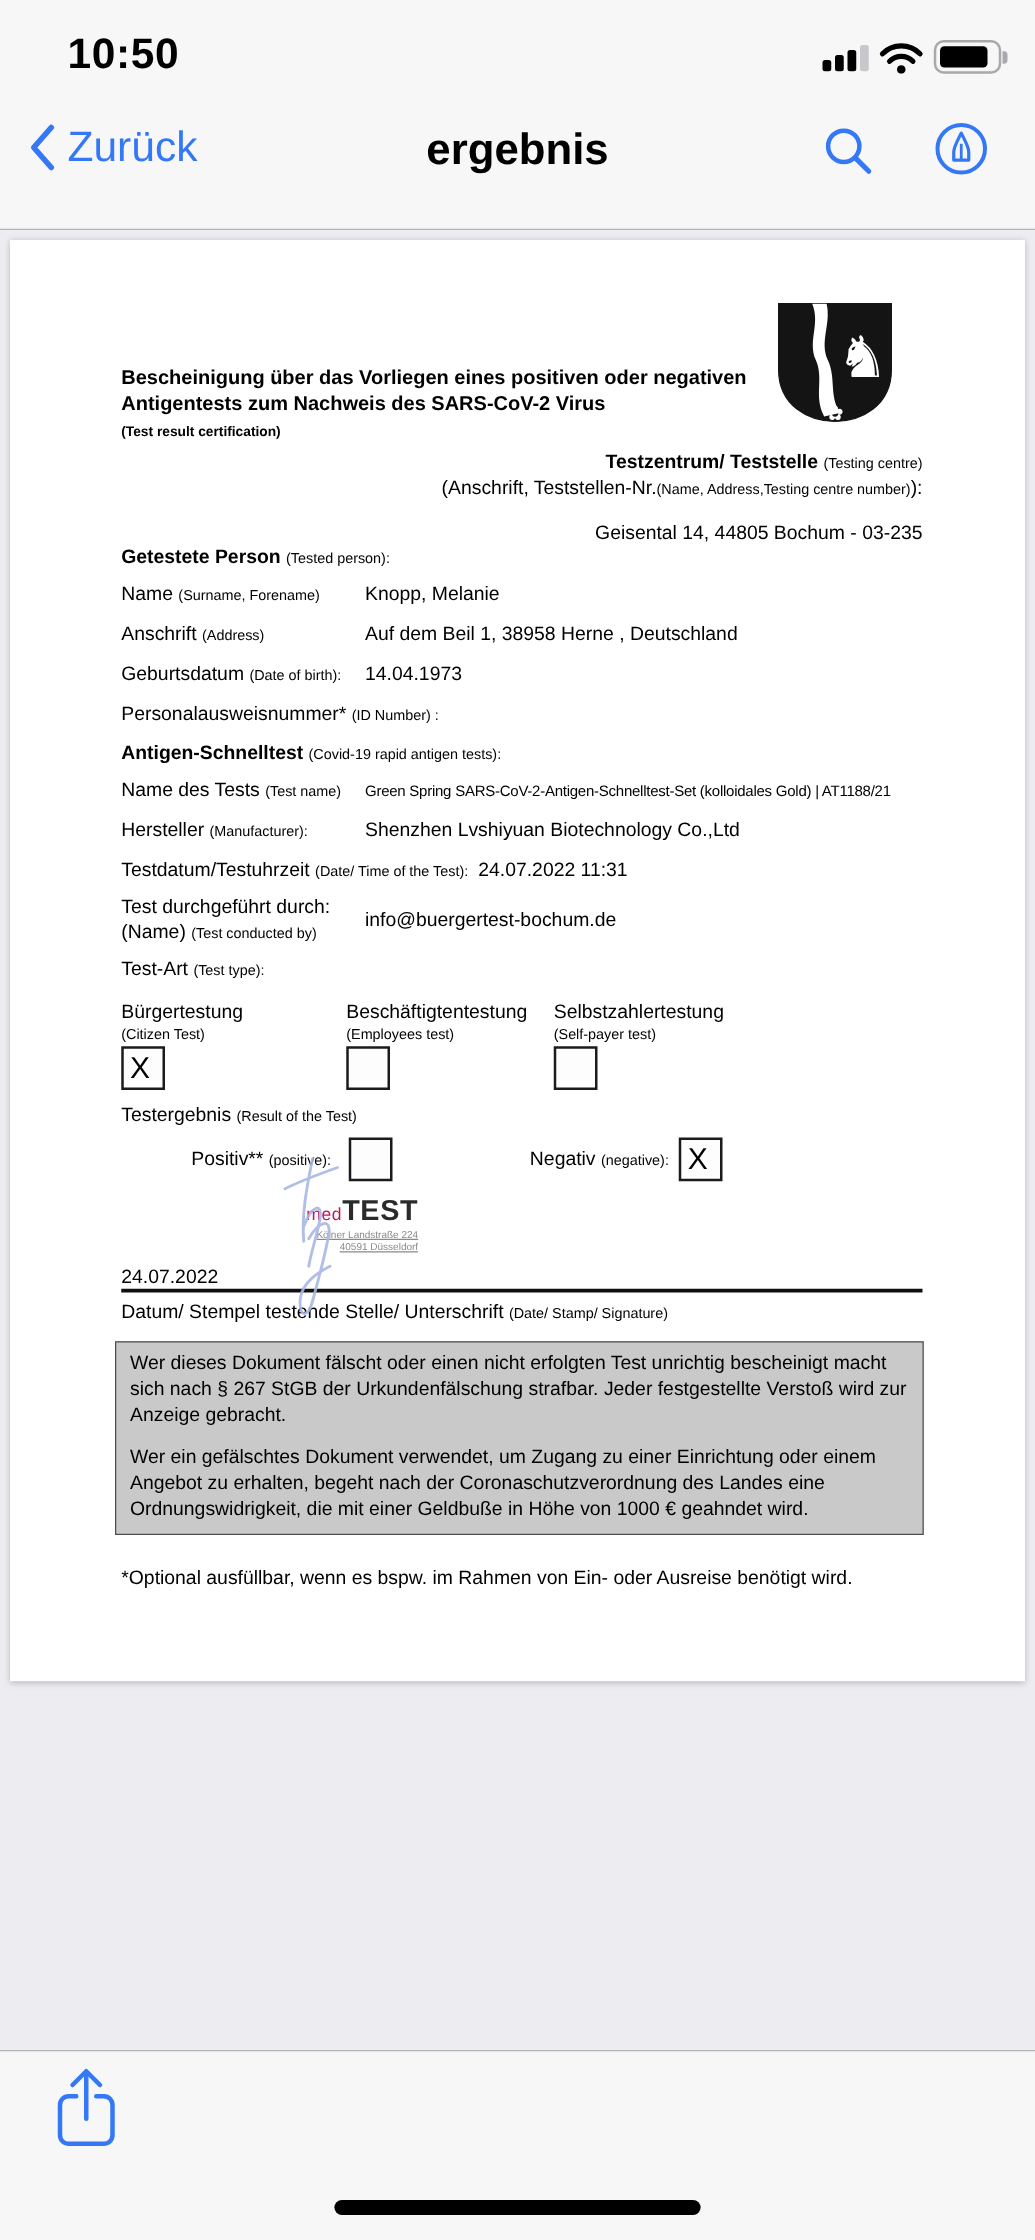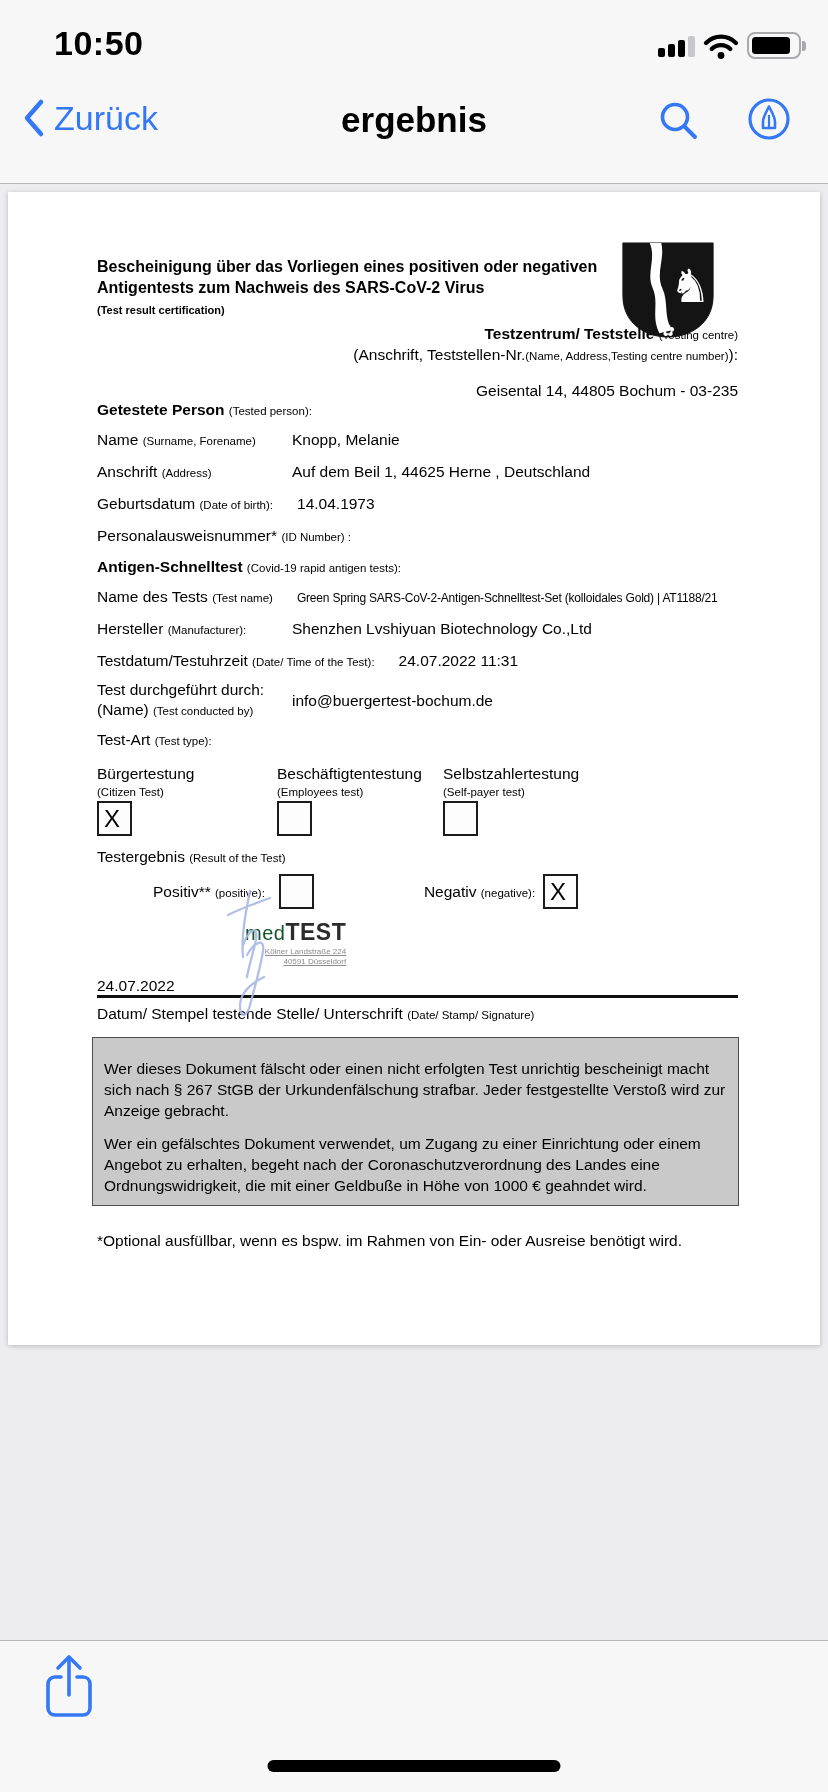--- a/index.html
+++ b/index.html
@@ -30,58 +30,58 @@
   .nav-search { right:128px; top:100px; }
   .nav-markup { right:36px; }
   
   .content { position:absolute; top:185px; left:0; right:0; bottom:152px; background:#ececf1; }
   .page {
     position:absolute; left:8px; top:7px; width:812px; height:1153px;
     background:#fff; box-shadow:0 1px 5px rgba(0,0,0,.22);
     padding:0 82px 0 89px; overflow:hidden;
   }
   .crest { position:absolute; left:612px; top:48px; }
-  .doc-title { padding-top:64px; font-size:16px; font-weight:700; line-height:21px; width:520px; }
+  .doc-title { padding-top:100px; font-size:16px; font-weight:700; line-height:21px; width:520px; }
   .doc-subtitle { font-size:11px; font-weight:700; margin-top:2px; }
   .small { font-size:11.5px; font-weight:400; }
   .b { font-weight:700; }
   .testcentre { margin-top:3px; text-align:right; font-size:15.5px; line-height:20px; }
   .testcentre .addr { margin-top:15px; }
   .sec-head { font-size:15.5px; font-weight:700; }
   .sec-head2 { margin-top:11px; font-size:15.5px; font-weight:700; }
   .row { display:flex; align-items:baseline; margin-top:11px; font-size:15.5px; line-height:20px; }
-  .row .lbl { flex:0 0 auto; min-width:195px; padding-right:24px; }
+  .row .lbl { flex:0 0 auto; min-width:195px; padding-right:8px; }
   .val-sm { font-size:12px; letter-spacing:-.2px; white-space:nowrap; }
   .row-conducted { display:flex; align-items:center; margin-top:8px; font-size:15.5px; }
   .row-conducted .lbl2 { flex:0 0 auto; min-width:195px; padding-right:8px; line-height:20px; }
   .testart-head { margin-top:10px; font-size:15.5px; }
   .opts { display:flex; margin-top:16px; font-size:15.5px; }
   .olbl { line-height:17.5px; }
   .olbl .small { display:block; margin-top:1px; }
   .w1{width:166px} .w2{width:152px} .w3{width:148px}
   .gap{margin-left:14px}
   .box {
     flex:0 0 auto; width:35px; height:35px; border:2.5px solid #1b1b1b;
     font-size:24px; line-height:31px; padding-left:5px; background:#fdfdfd;
   }
   .res-head { margin-top:12px; font-size:15.5px; }
   .res-row { display:flex; align-items:center; margin-top:8px; padding-left:56px; font-size:15.5px; }
   .stampzone { position:relative; height:84px; margin-top:2px; }
   .signature { position:absolute; left:95px; top:-28px; z-index:3; }
   .stamp { position:absolute; left:148px; top:8px; display:inline-block; text-align:right; z-index:2; }
-  .stamp-med { font-size:20px; color:#14532d; letter-spacing:.5px; }
+  .stamp-med { font-size:14px; color:#be185d; letter-spacing:.5px; }
   .stamp-test { font-size:23px; color:#2b2b2b; font-weight:700; letter-spacing:.5px; }
   .stamp-addr { font-size:8px; line-height:10px; color:#8a8a8a; margin-top:1px;text-decoration:underline; }
   .stamp-date { position:absolute; left:0; bottom:0; font-size:15.5px; }
   .rule { border-top:3.5px solid #101010; }
   .sig-caption { margin-top:7px; font-size:15.5px; }
   .warn {
     margin-top:14px; margin-left:-5px; width:647px;
     background:#c9c9c9; border:1.2px solid #4d4d4d;
-    padding:20px 11px 9px; font-size:15.5px; line-height:21px;
+    padding:6px 11px 9px; font-size:15.5px; line-height:21px;
   }
   .warn p + p { margin-top:12px; }
   .note1 { margin-top:24px; font-size:15.5px; line-height:21px; }
   
   .toolbar {
     position:absolute; bottom:0; left:0; right:0; height:152px;
     background:#f7f7f8; border-top:1px solid #b5b5b7;
   }
   .share-btn { position:absolute; left:44px; top:12px; cursor:pointer; }
   .home-indicator {
@@ -164,21 +164,21 @@
     <div class="sec-head">
       <span>Getestete Person</span> <span class="small">(Tested person):</span>
     </div>
 
     <div class="row">
       <div class="lbl"><span>Name</span> <span class="small">(Surname, Forename)</span></div>
       <div class="val">Knopp, Melanie</div>
     </div>
     <div class="row">
       <div class="lbl"><span>Anschrift</span> <span class="small">(Address)</span></div>
-      <div class="val">Auf dem Beil 1, 44625 Herne , Deutschland</div>
+      <div class="val">Auf dem Beil 1, 38958 Herne , Deutschland</div>
     </div>
     <div class="row">
       <div class="lbl"><span>Geburtsdatum</span> <span class="small">(Date of birth):</span></div>
       <div class="val">14.04.1973</div>
     </div>
     <div class="row">
       <div class="lbl"><span>Personalausweisnummer*</span> <span class="small">(ID Number) :</span></div>
       <div class="val"></div>
     </div>
 

